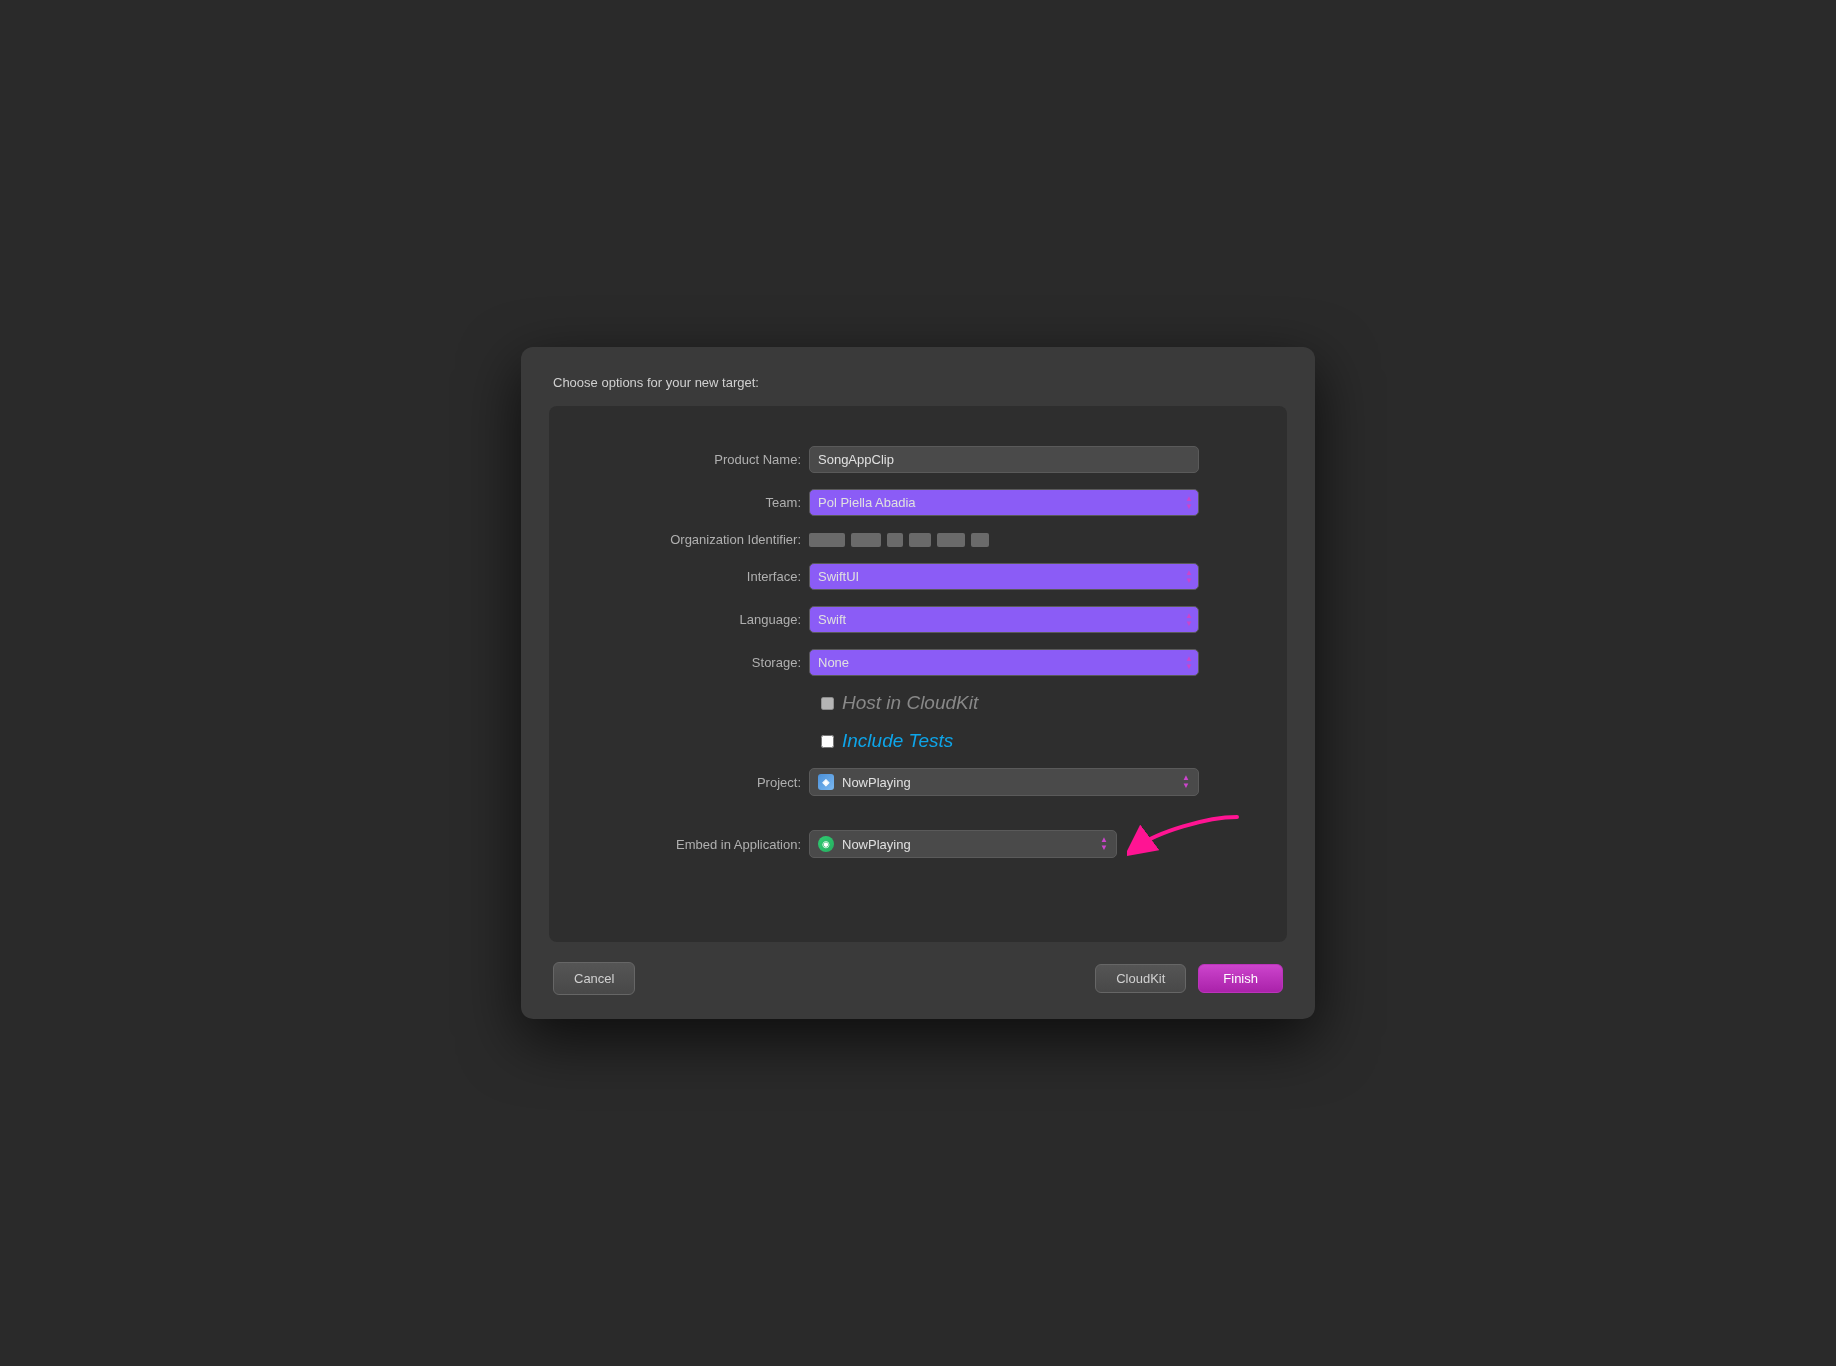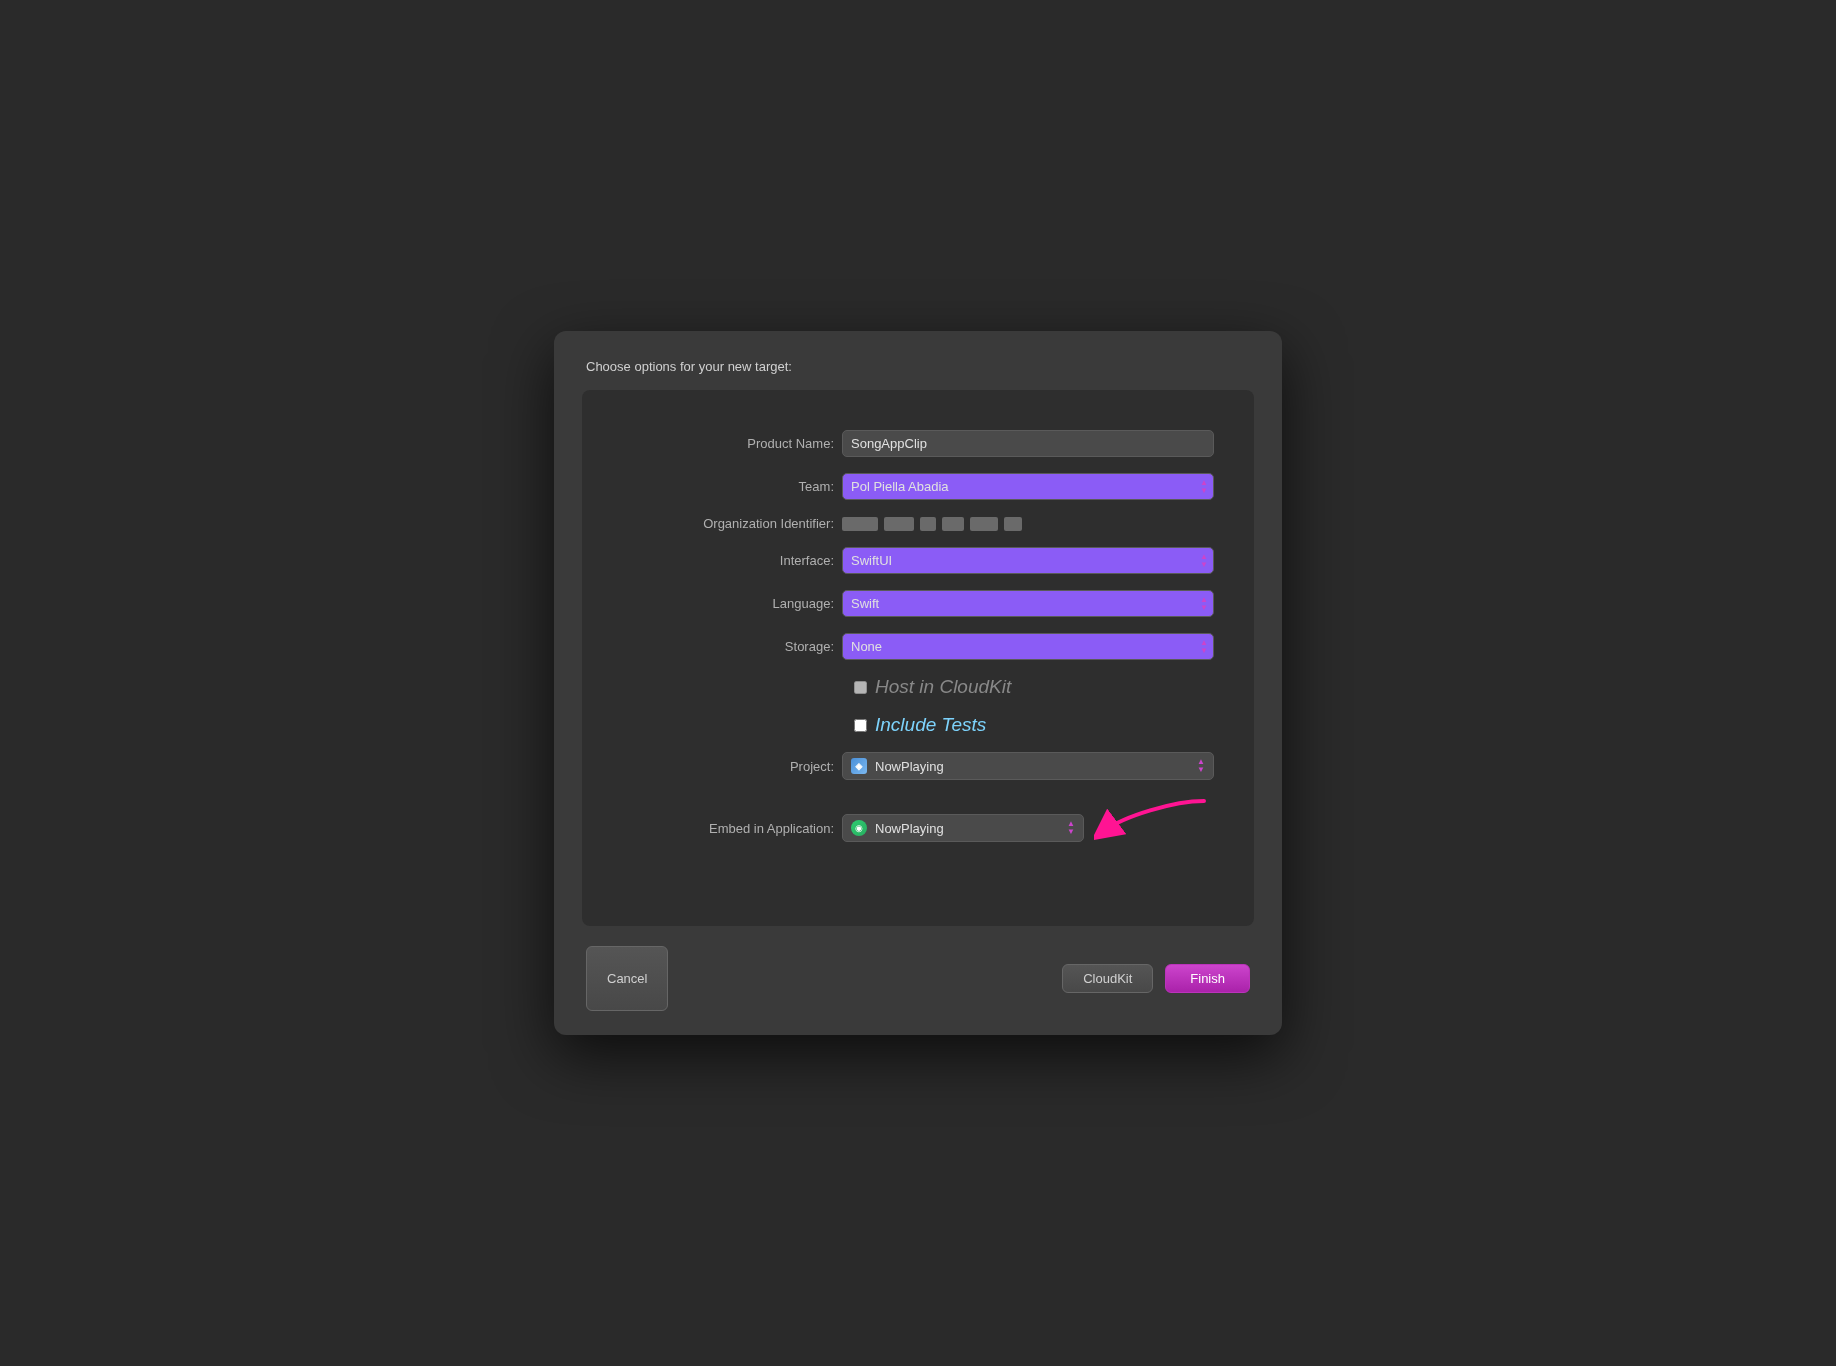--- a/index.html
+++ b/index.html
@@ -11,21 +11,21 @@
       font-family: -apple-system, BlinkMacSystemFont, "SF Pro Text", "Helvetica Neue", Arial, sans-serif;
       display: flex;
       align-items: center;
       justify-content: center;
       overflow: hidden;
     }
 
     .dialog {
       background-color: #3a3a3a;
       border-radius: 12px;
-      width: 728px;
+      width: 794px;
       padding: 28px 28px 24px 28px;
       box-shadow: 0 20px 60px rgba(0,0,0,0.7);
       position: relative;
     }
 
     .dialog-title {
       color: #d0d0d0;
       font-size: 13px;
       font-weight: 400;
       margin-bottom: 16px;
@@ -139,21 +139,21 @@
       accent-color: #888;
     }
 
     .checkbox-label {
       color: #888;
       font-size: 19px;
       font-style: italic;
     }
 
     .checkbox-label-active {
-      color: #7dd3fc;
+      color: #0ea5e9;
     }
 
     .select-with-icon {
       display: flex;
       align-items: center;
       background-color: #4a4a4a;
       border: 1px solid #5a5a5a;
       border-radius: 5px;
       padding: 5px 8px;
       max-width: 390px;
@@ -212,21 +212,21 @@
       margin-top: 20px;
       padding: 0 4px;
     }
 
     .btn-cancel {
       background: linear-gradient(to bottom, #555, #484848);
       border: 1px solid #666;
       border-radius: 6px;
       color: #d0d0d0;
       font-size: 13px;
-      padding: 24px 20px;
+      padding: 8px 20px;
       cursor: pointer;
     }
 
     .footer-right {
       display: flex;
       gap: 12px;
     }
 
     .btn-previous {
       background: linear-gradient(to bottom, #555, #484848);

